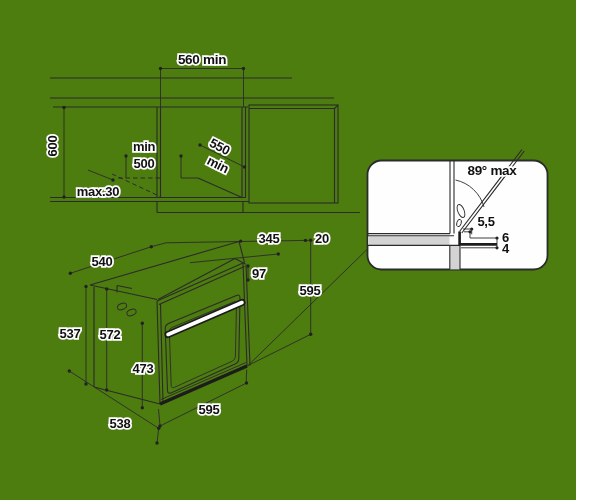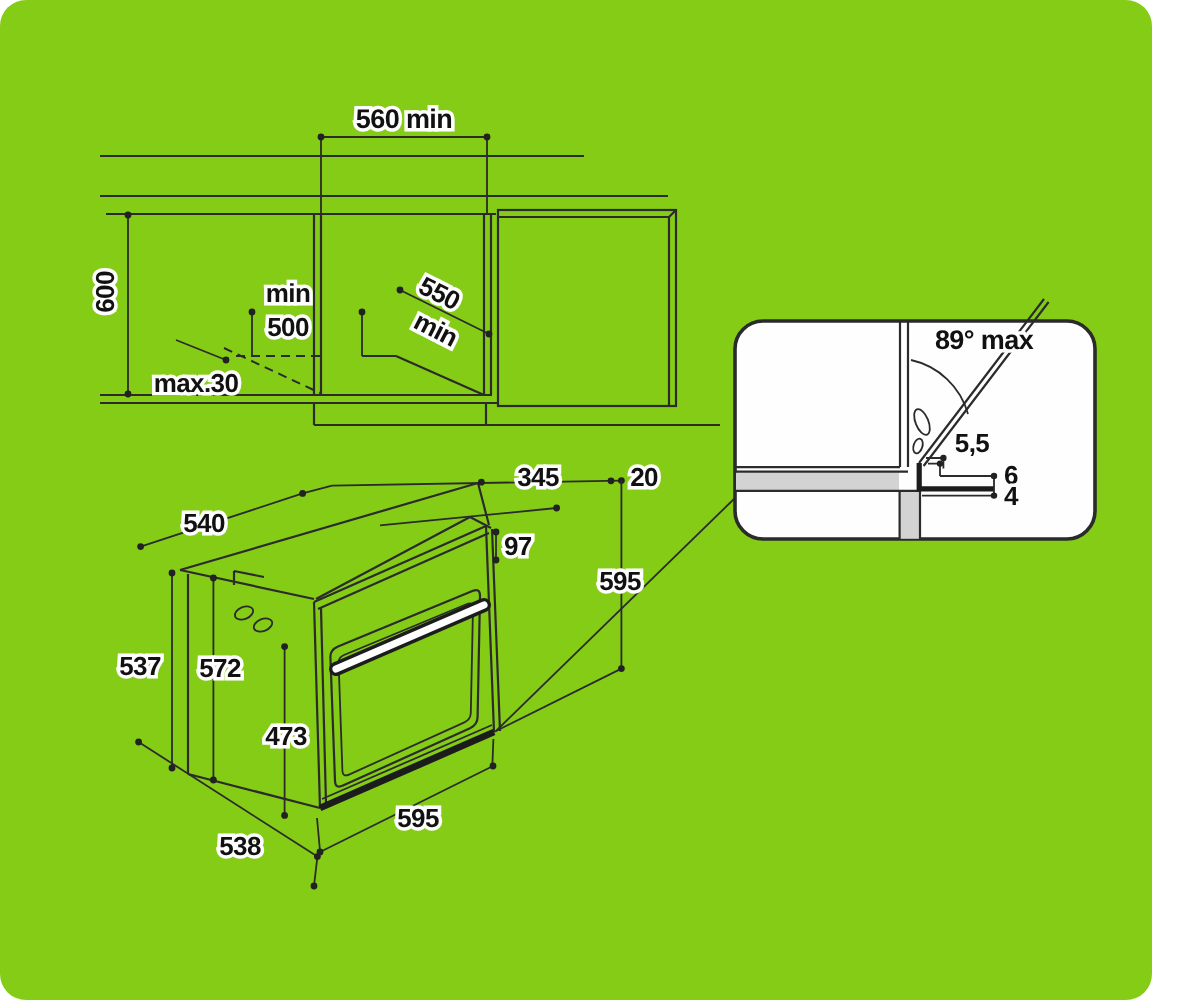--- a/index.html
+++ b/index.html
@@ -1,17 +1,17 @@
 <!DOCTYPE html>
 <html><head>
 <meta charset="utf-8">
 <style>
   html,body{margin:0;padding:0;background:#fff;}
-  .stage{position:relative;width:576px;height:500px;background:#84cc16;overflow:hidden;
-         font-family:"Liberation Sans", sans-serif;border-radius:13px;}
+  .stage{position:relative;width:576px;height:500px;background:#4d7c0f;overflow:hidden;
+         font-family:"Liberation Sans", sans-serif;}
   svg{display:block;}
   .ln{stroke:#2b2b2b;stroke-width:1.1;fill:none;stroke-linecap:butt;}
   .thin{stroke:#2b2b2b;stroke-width:0.9;fill:none;}
   .thick{stroke:#1c1c1c;stroke-width:3.4;fill:none;}
   .dash{stroke:#2b2b2b;stroke-width:1;fill:none;stroke-dasharray:4.5 3;}
   .dot{fill:#222;stroke:none;}
   .grayfill{fill:#d3d3d3;stroke:none;}
   .dim{font-family:"Liberation Sans", sans-serif;font-weight:700;font-size:13px;
        fill:#111;stroke:#fefefe;stroke-width:3.5px;paint-order:stroke;letter-spacing:-0.3px;}
   .dimbig{font-size:13.5px;}

